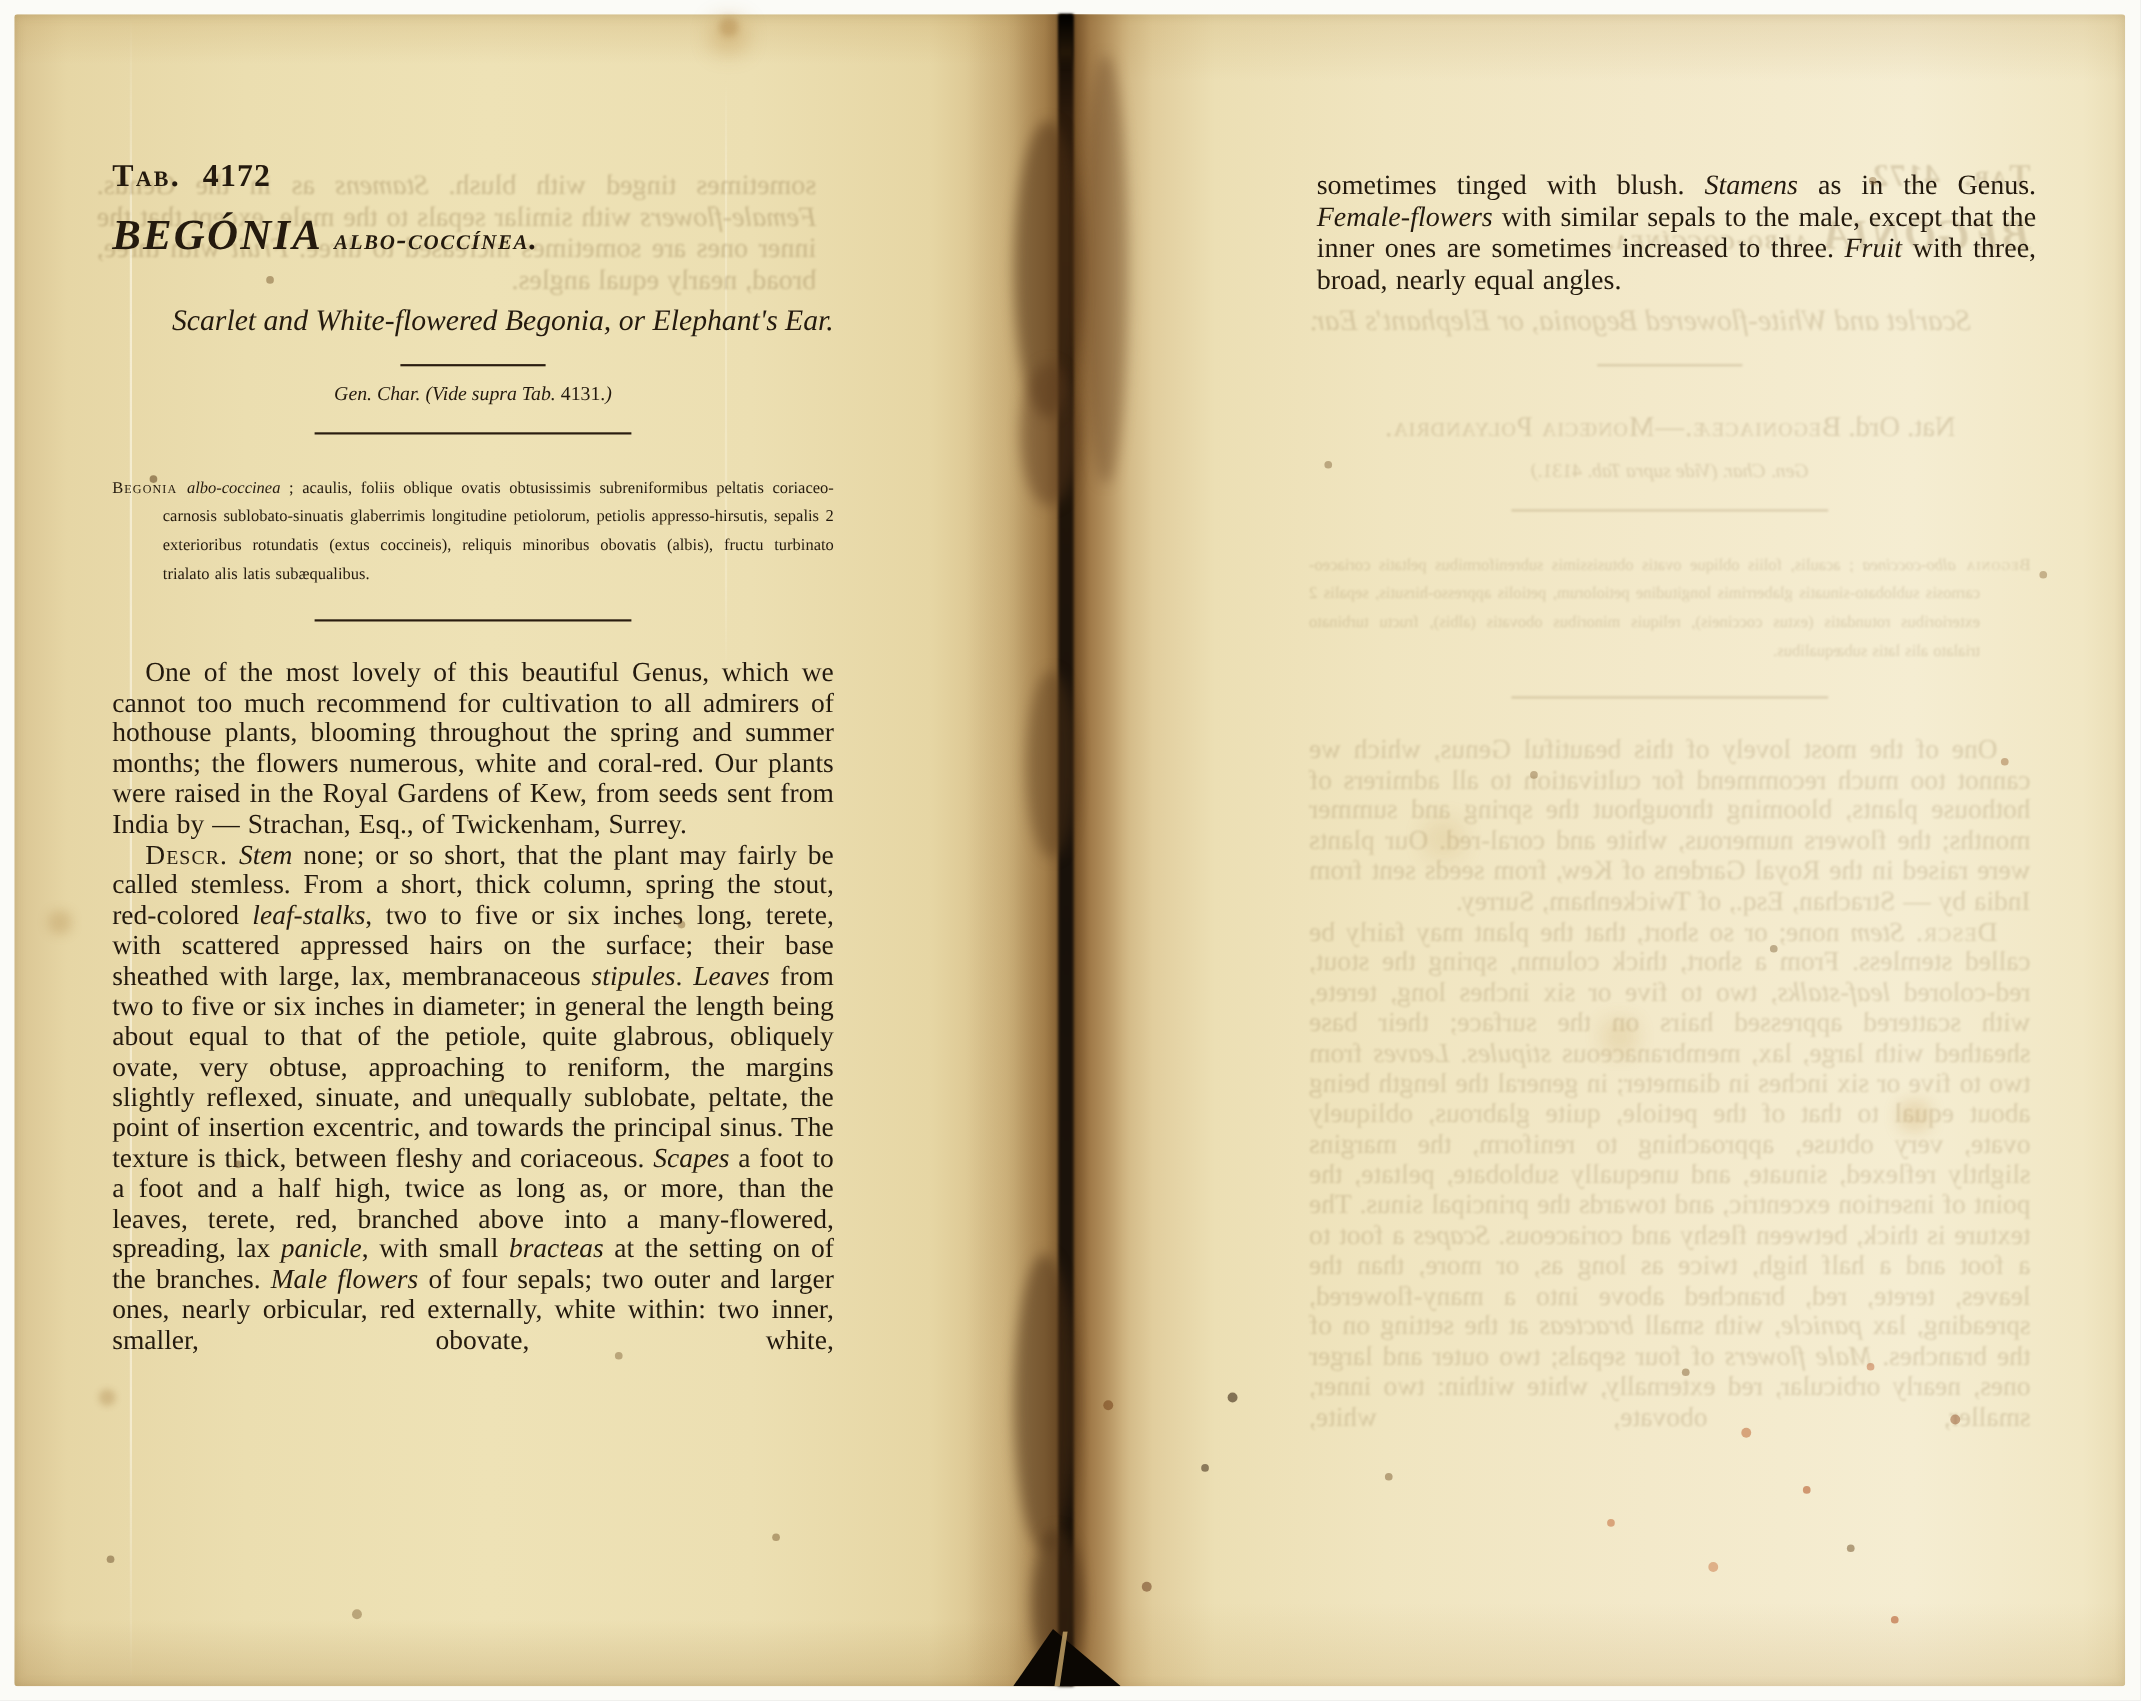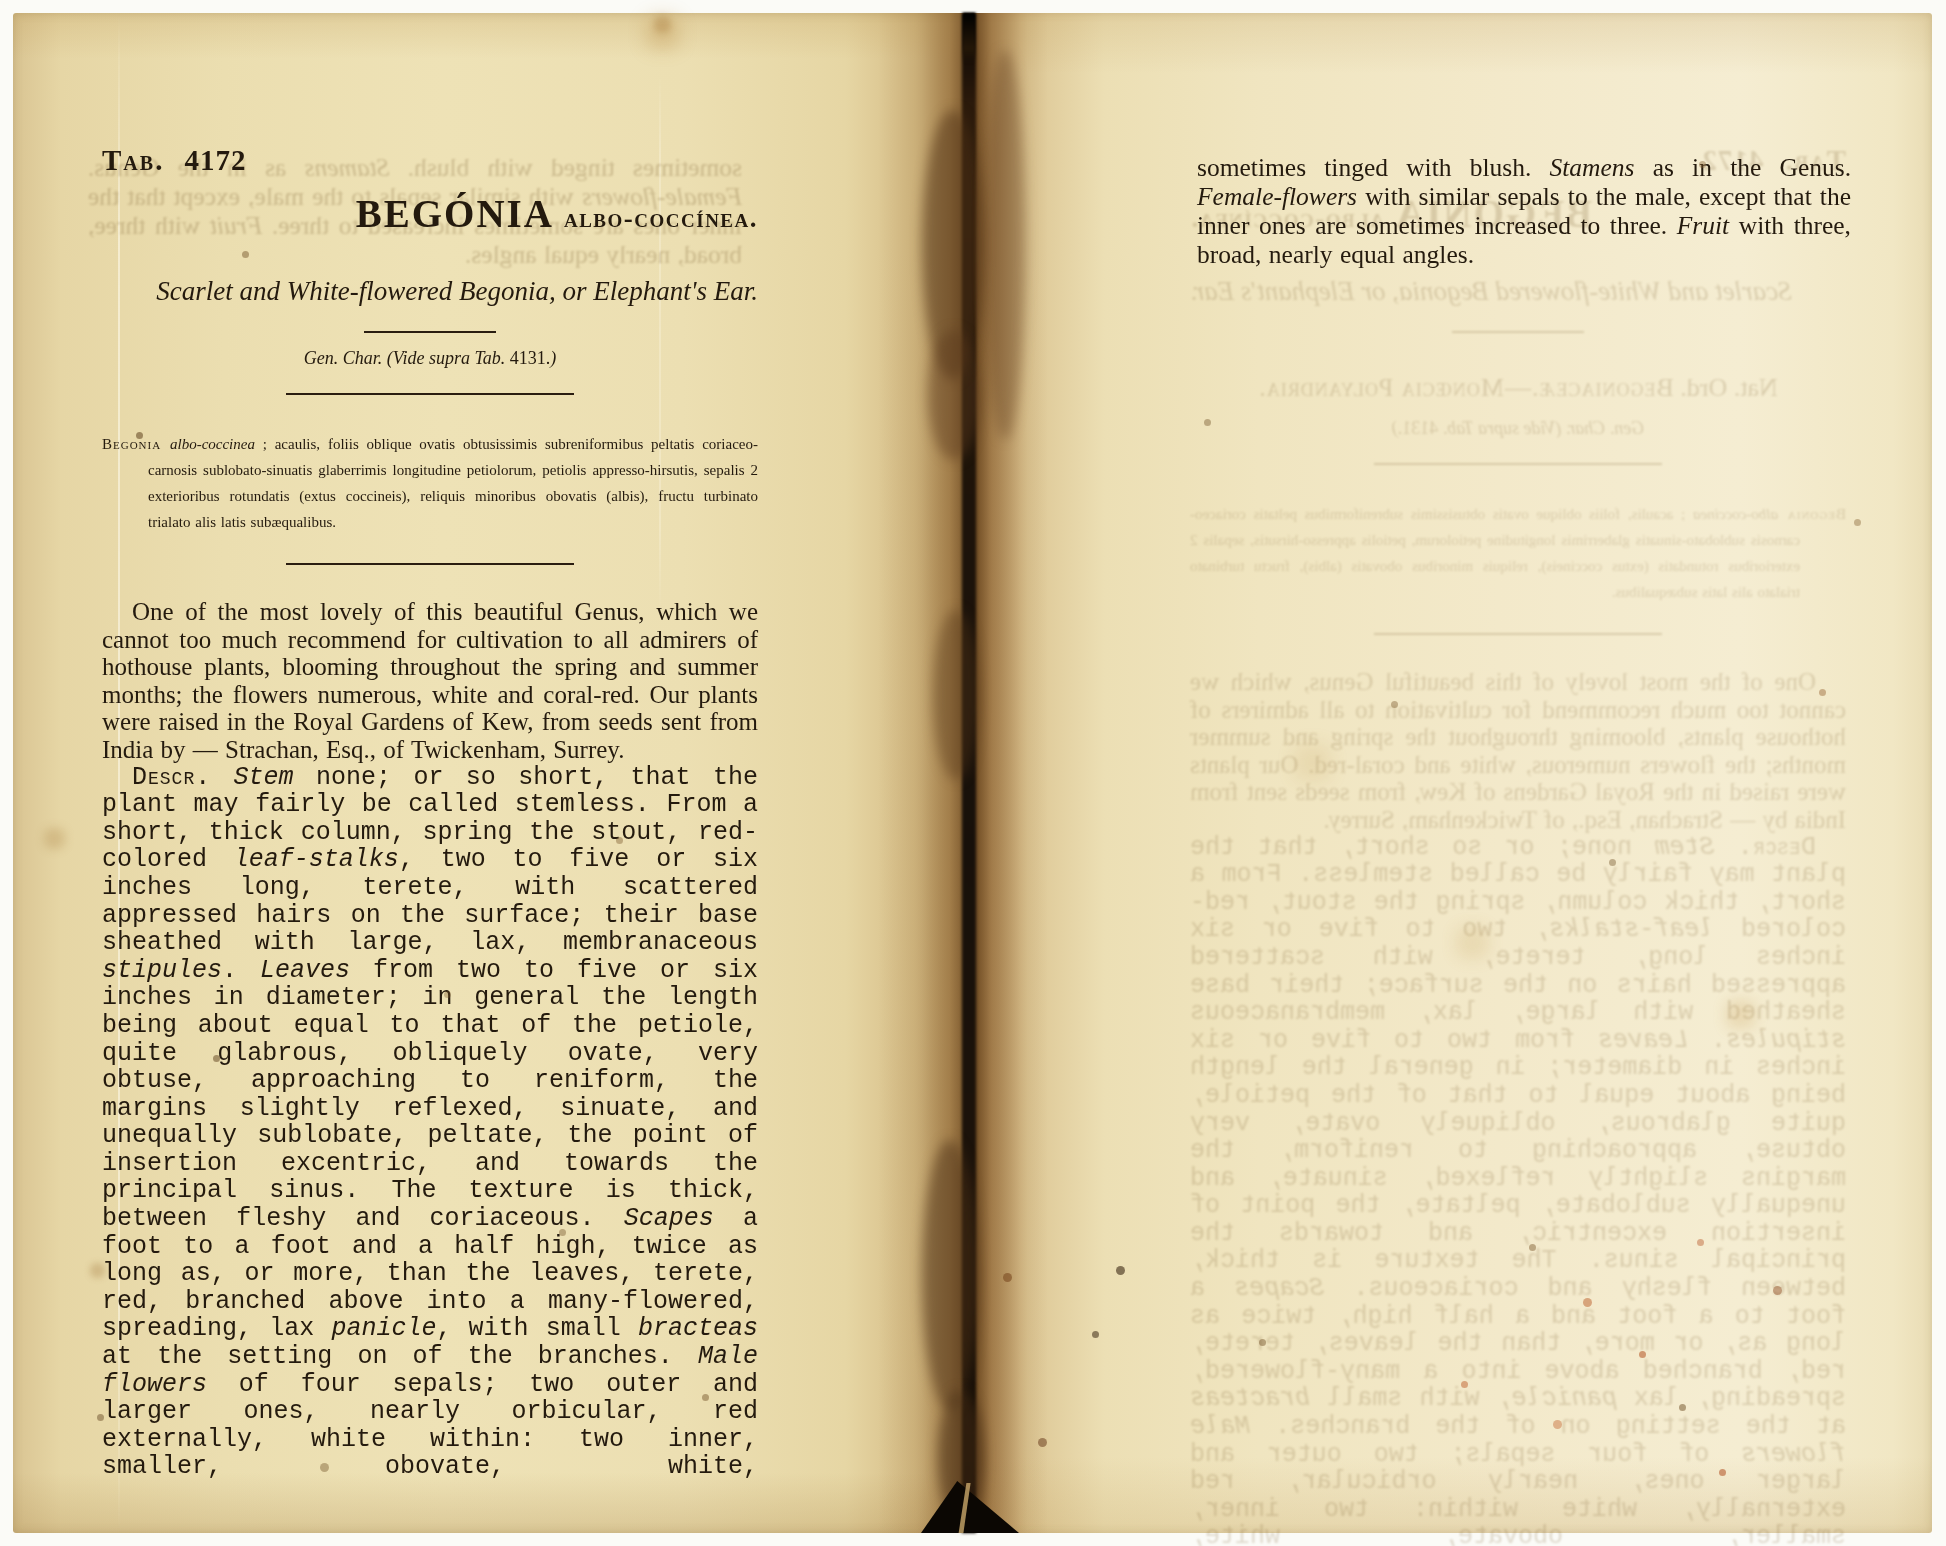--- a/index.html
+++ b/index.html
@@ -30,39 +30,39 @@
       linear-gradient(180deg, rgba(190,155,90,.22) 0%, rgba(190,155,90,0) 4%, rgba(190,155,90,0) 95%, rgba(190,155,90,.22) 100%),
       linear-gradient(90deg,#8a5f2c 0%,#bd9660 2%,#ddc795 6%,#ecdfb4 14%,#f0e5c0 30%,#f3e9ca 55%,#f5edd2 80%,#f1e7c4 96%,#e9dcb4 100%);
     box-shadow:inset 0 0 10px rgba(120,90,40,.2);
   }
   
   .place-left-col{position:absolute;left:89px;top:131px;}
   .text-col{width:656px;}
   .headline{text-align:left;font-weight:bold;font-size:29px;letter-spacing:2px;}
   .headline .sc{font-variant:small-caps;}
   .tabnum{margin-left:20px;letter-spacing:1px;}
-  .sp-title{margin:14px 0 0 0;text-align:right;font-weight:bold;}
+  .sp-title{margin:14px 0 0 0;text-align:left;font-weight:bold;font-style:italic;}
   .genus{font-size:39px;letter-spacing:2px;}
   .species{font-size:27px;font-variant:small-caps;letter-spacing:1.5px;margin-left:10px;}
   .subtitle{margin-top:40px;text-align:right;font-style:italic;font-size:27px;}
   .rule{height:2px;background:#2a1d10;margin:0 auto;}
   .rule-short{width:132px;margin-top:24px;}
   .rule-a{width:288px;margin-top:24px;}
   .rule-b{width:288px;margin-top:28px;}
   .natord{margin-top:40px;text-align:center;font-size:26px;}
   .genchar{margin-top:15px;text-align:center;font-size:18px;}
   .seg-sc{font-variant:small-caps;letter-spacing:1px;}
   .seg-i{font-style:italic;}
   .diagnosis{
     margin:36px 0 0 0;font-size:15px;line-height:26px;text-align:justify;
     padding-left:46px;text-indent:-46px;word-spacing:1px;
   }
   .bodyp{margin:0;font-size:25px;line-height:27.6px;text-align:justify;text-indent:30px;word-spacing:1px;}
   .para1{margin-top:33px;}
-  .para2{text-align-last:justify;font-family:Liberation Mono, monospace;}
+  .para2{text-align-last:justify;}
   .right-col{position:absolute;left:223px;top:136px;width:662px;}
   .right-para{margin:4px;font-size:25.5px;line-height:29px;text-align:justify;word-spacing:1px;}
   
   .ghost{position:absolute;transform:scaleX(-1);filter:blur(1px);pointer-events:none;color:var(--ghost);}
   .ghost *{color:var(--ghost);}
   .ghost .rule{background:var(--ghost);}
   .ghost-left{left:71px;top:136px;width:662px;opacity:.3;}
   .ghost-right{left:220px;top:131px;width:656px;opacity:.22;filter:blur(1.2px);}
   
   .gutter-smudge-left{position:absolute;left:878px;top:13px;width:92px;height:1520px;

